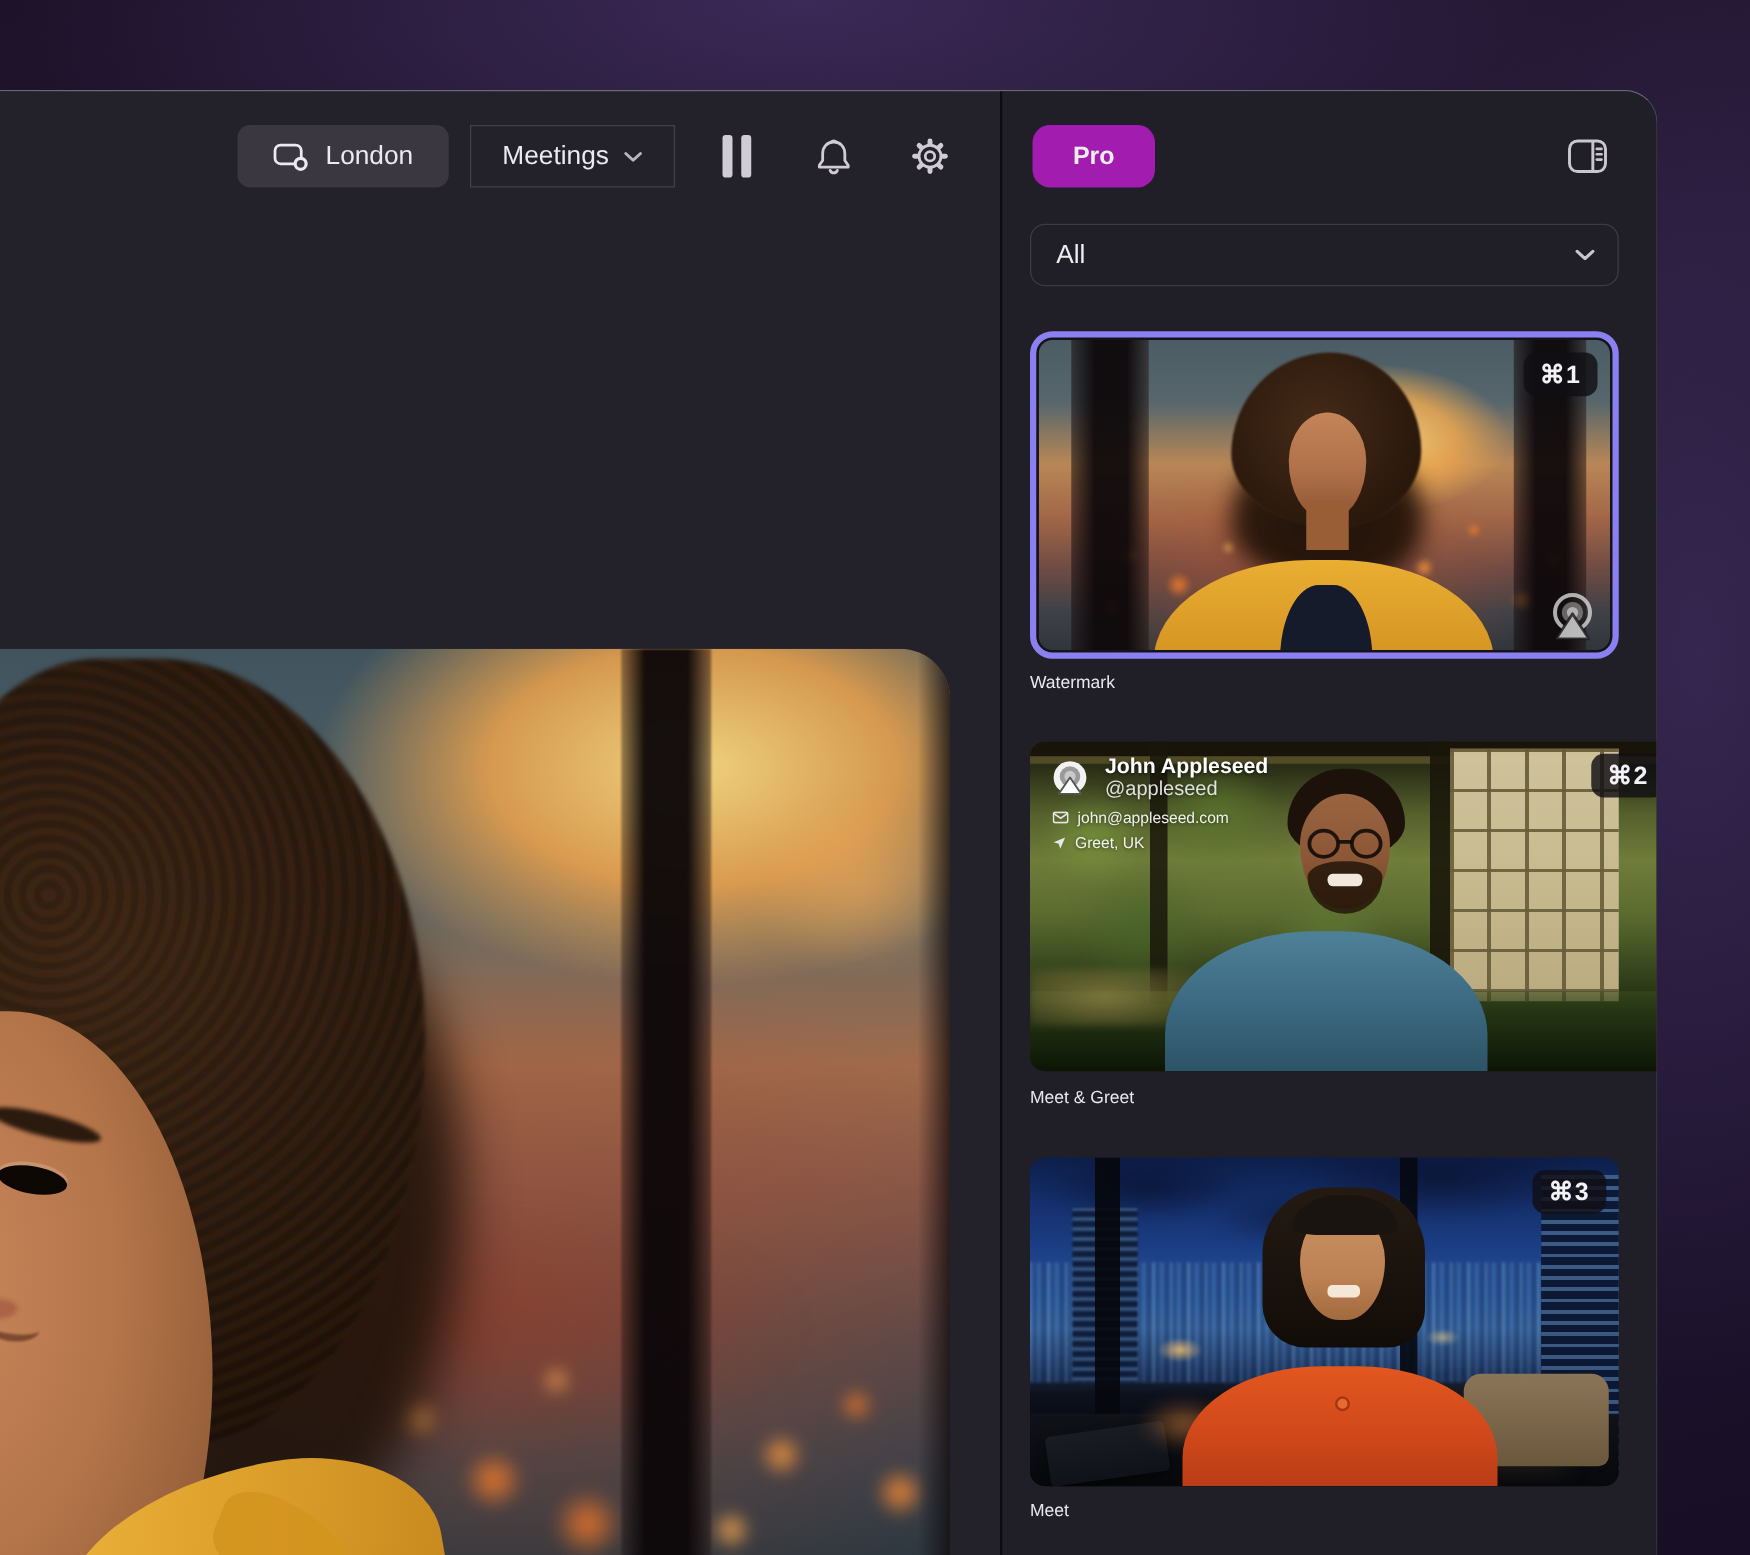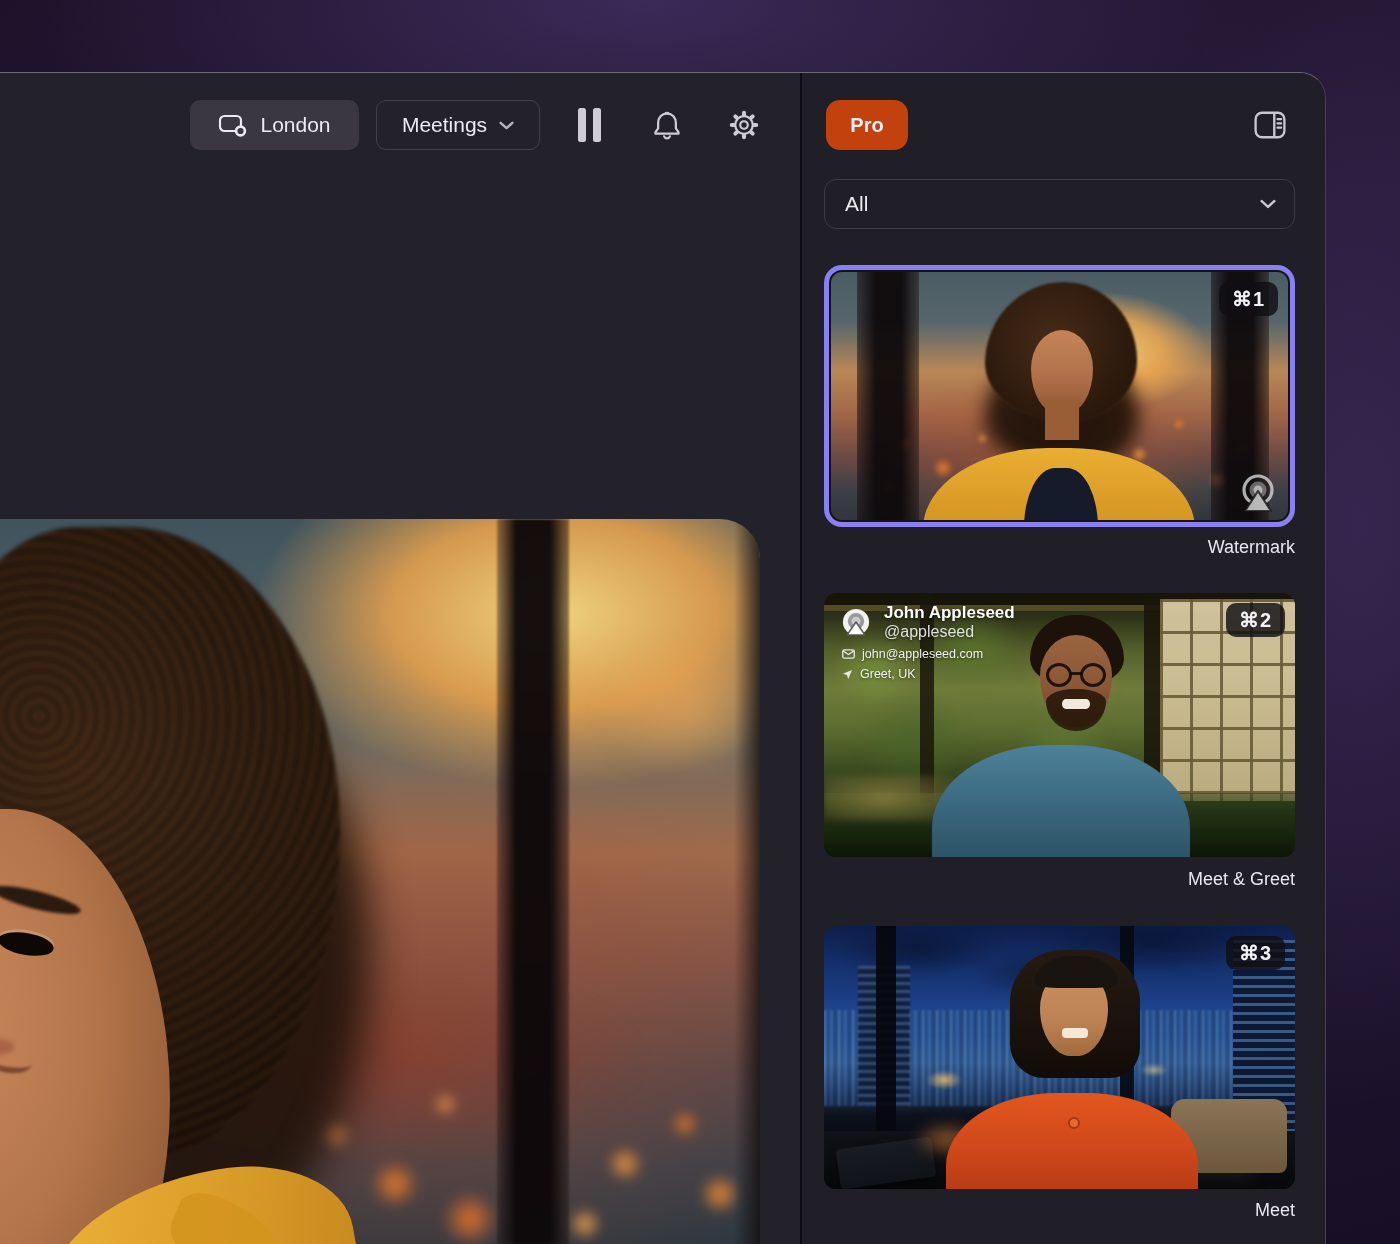--- a/index.html
+++ b/index.html
@@ -15,47 +15,47 @@
     position:absolute;left:0;top:72px;width:1326px;height:1172px;
     background:#232129;border-top-right-radius:26px;
     border-top:1px solid #6b6873;border-right:1px solid rgba(150,145,160,.30);
     overflow:hidden;box-sizing:border-box;
   }
   
   .tbtn{position:absolute;top:27px;height:50px;display:flex;align-items:center;justify-content:center;
     gap:12px;background:transparent;border:none;color:#ECEAF0;font-size:21px;
     font-family:"Liberation Sans",sans-serif;padding:0;cursor:pointer;}
   .record{left:190px;width:169px;background:#3A3741;border-radius:10px;}
-  .meetings{left:376px;width:164px;border:1.5px solid #43404B;border-radius:10px;box-sizing:border-box;}
+  .meetings{left:376px;width:164px;border:1.5px solid #43404B;border-radius:0;box-sizing:border-box;}
   .iconbtn{background:transparent;border:none;position:absolute;top:27px;width:46px;height:50px;
     display:flex;align-items:center;justify-content:center;cursor:pointer;padding:0;}
   .pause{left:566px;gap:7px;}
   .pausebar{width:8px;height:34px;background:#CFCCD6;border-radius:2.5px;display:inline-block;}
   .bell{left:644px;} .gear{left:721px;}
   
   .vdivider{position:absolute;left:800px;top:0;width:2px;height:100%;background:#0d0c11;}
   .sidebar{position:absolute;left:802px;top:0;width:524px;height:100%;background:#201E26;}
-  .pro{position:absolute;left:24px;top:27px;width:82px;height:50px;background:#c2410c;border:none;
+  .pro{position:absolute;left:24px;top:27px;width:98px;height:50px;background:#a21caf;border:none;
     border-radius:14px;color:#EDECF0;font-weight:700;font-size:20px;font-family:"Liberation Sans",sans-serif;cursor:pointer;}
   .paneltoggle{left:446px;top:32px;position:absolute;width:44px;height:40px;background:transparent;border:none;
     display:flex;align-items:center;justify-content:center;cursor:pointer;}
   .select{position:absolute;left:22px;top:106px;width:471px;height:50px;box-sizing:border-box;
     border:1px solid #3E3B46;border-radius:12px;background:transparent;color:#EDECF0;font-size:21px;
     font-family:"Liberation Sans",sans-serif;display:flex;align-items:center;justify-content:space-between;
     padding:0 18px 0 20px;cursor:pointer;}
   
   .scene{position:absolute;left:22px;cursor:pointer;}
   .scene1{top:192px;width:471px;box-sizing:border-box;border:5px solid #8B80F2;border-radius:18px;
     padding:2px;background:#141318;}
   .scene2{top:520px;width:471px;} .scene3{top:853px;width:471px;}
   .thumb{position:relative;overflow:hidden;}
   .t1{width:457px;height:248px;border-radius:11px;}
-  .t2{width:471px;height:264px;border-radius:12px;}
+  .t2{width:471px;height:264px;border-radius:12px;padding-left:47px;}
   .t3{width:471px;height:263px;border-radius:12px;}
-  .scene-label{position:absolute;left:22px;width:471px;text-align:right;color:#E9E8EE;font-size:18px;}
+  .scene-label{position:absolute;left:22px;width:471px;text-align:left;color:#E9E8EE;font-size:14px;}
   .lbl1{top:464px;} .lbl2{top:796px;} .lbl3{top:1127px;}
   .badge{position:absolute;top:10px;right:10px;background:rgba(16,15,20,.82);color:#F2F1F5;
     font-size:20px;font-weight:600;padding:5px 13px;border-radius:10px;letter-spacing:1px;z-index:9;}
   .art{position:absolute;}
   
   .t1{background:
     radial-gradient(150px 80px at 58% 32%, rgba(248,216,130,.95), rgba(240,170,80,.8) 45%, rgba(240,170,80,0) 75%),
     radial-gradient(260px 140px at 45% 80%, rgba(190,85,45,.5), rgba(120,60,40,0) 72%),
     linear-gradient(180deg,#4C5C64 0%,#56666C 20%,#B98756 40%,#A06547 58%,#6E4B44 74%,#3E4046 88%,#31363C 100%);}
   .t1-bokeh{inset:0;filter:blur(2px);opacity:.9;background:

